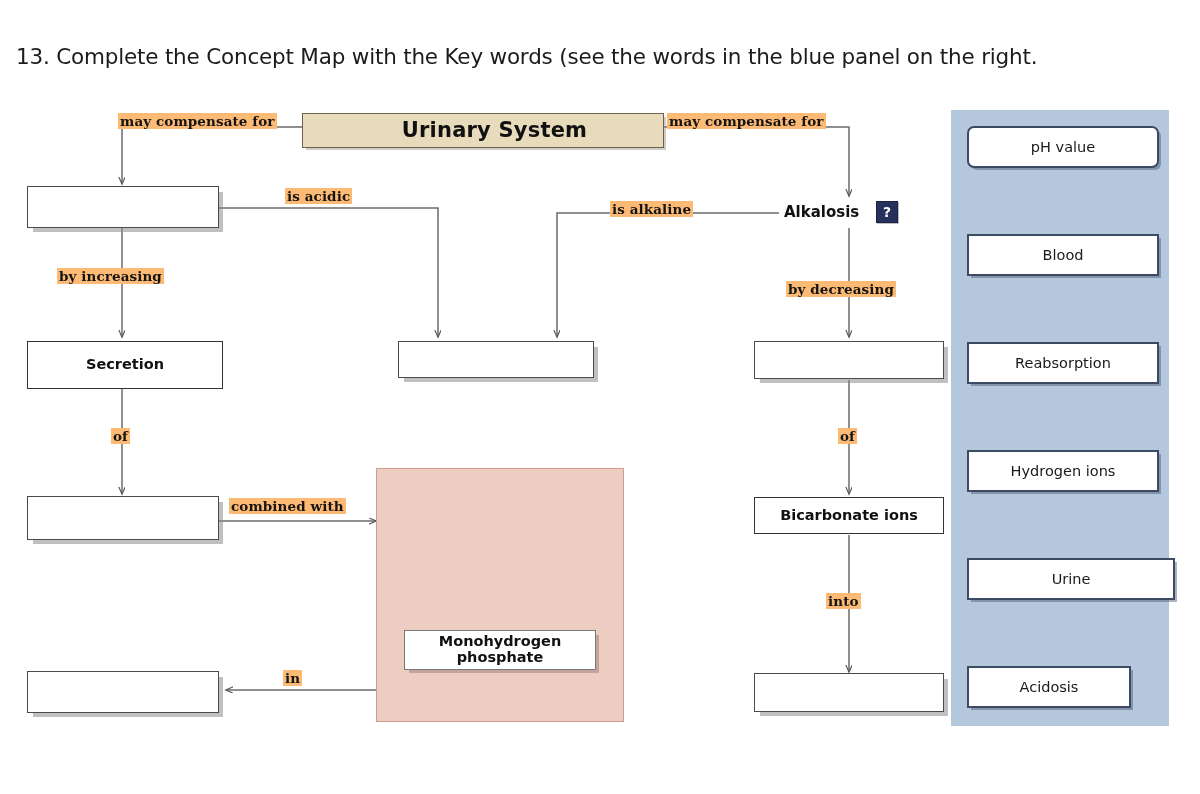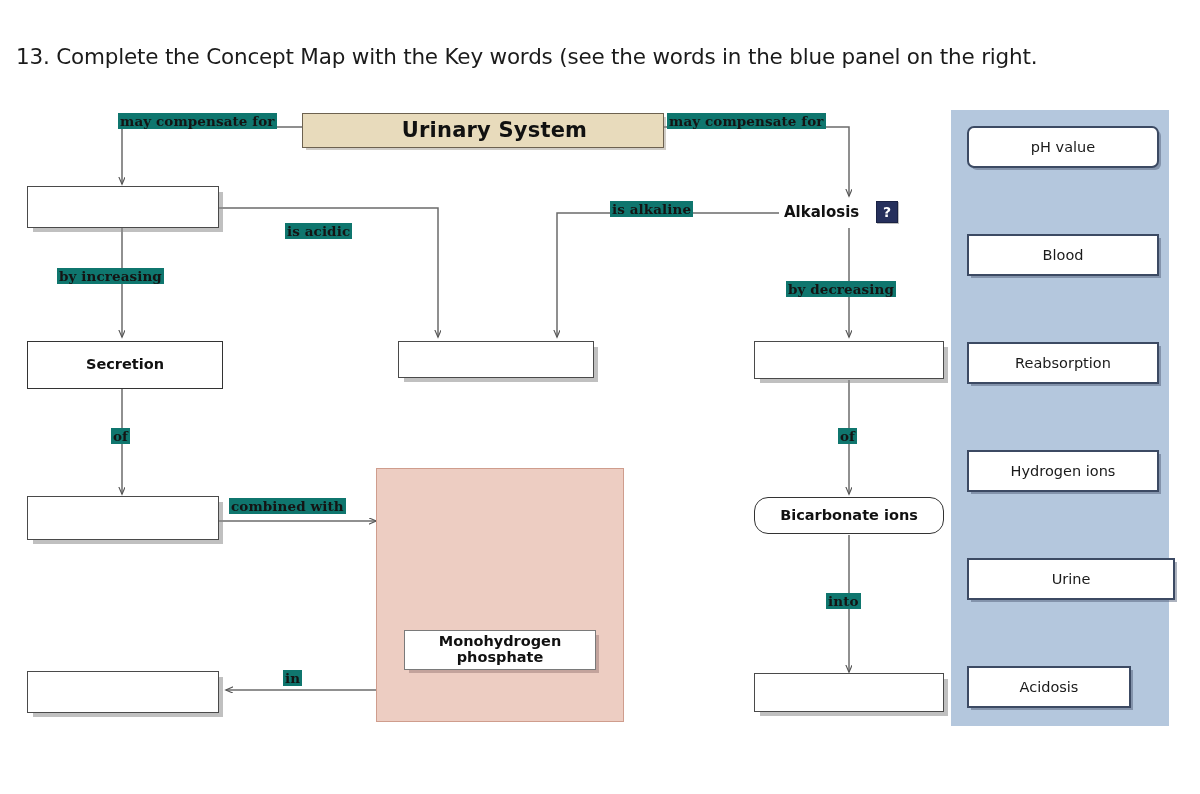--- a/index.html
+++ b/index.html
@@ -94,21 +94,21 @@
   
   .linklabel{
     position:absolute;
     font-family:"DejaVu Serif", serif;
     font-weight:bold;
     font-size:13.5px;
     color:#141414;
     white-space:nowrap;
     letter-spacing:.1px;
     z-index:7;
-    background:#0f766e;
+    background:#fdba74;
     padding:0 2px;
   }
 
   
   #links{position:absolute;left:0;top:0;width:1200px;height:794px;z-index:3;}
 
   
   .pink-panel{
     position:absolute;
     background:#edcdc2;
@@ -197,33 +197,33 @@
 
   <div class="node blank" style="left:27px;top:671px;width:192px;height:42px;"></div>
 
   <div class="node blank" style="left:398px;top:341px;width:196px;height:37px;"></div>
 
   <div class="freelabel" style="left:784px;top:203px;">Alkalosis</div>
   <div class="qbadge" style="left:876px;top:201px;">?</div>
 
   <div class="node blank" style="left:754px;top:341px;width:190px;height:38px;"></div>
 
-  <div class="node plain" style="left:754px;top:497px;width:190px;height:37px;border-radius:14px;">Bicarbonate ions</div>
+  <div class="node plain" style="left:754px;top:497px;width:190px;height:37px;">Bicarbonate ions</div>
 
   <div class="node blank" style="left:754px;top:673px;width:190px;height:39px;"></div>
 
 
   <div class="node pinkitem" style="left:404px;top:630px;width:192px;height:40px;white-space:pre-line;">Monohydrogen
 phosphate</div>
 
   <div class="linklabel" style="left:118px;top:113px;">may compensate for</div>
 
   <div class="linklabel" style="left:667px;top:113px;">may compensate for</div>
 
-  <div class="linklabel" style="left:285px;top:188px;margin-top:35px;">is acidic</div>
+  <div class="linklabel" style="left:285px;top:188px;">is acidic</div>
 
   <div class="linklabel" style="left:610px;top:201px;">is alkaline</div>
 
   <div class="linklabel" style="left:57px;top:268px;">by increasing</div>
 
   <div class="linklabel" style="left:786px;top:281px;">by decreasing</div>
 
   <div class="linklabel" style="left:111px;top:428px;">of</div>
 
   <div class="linklabel" style="left:838px;top:428px;">of</div>

